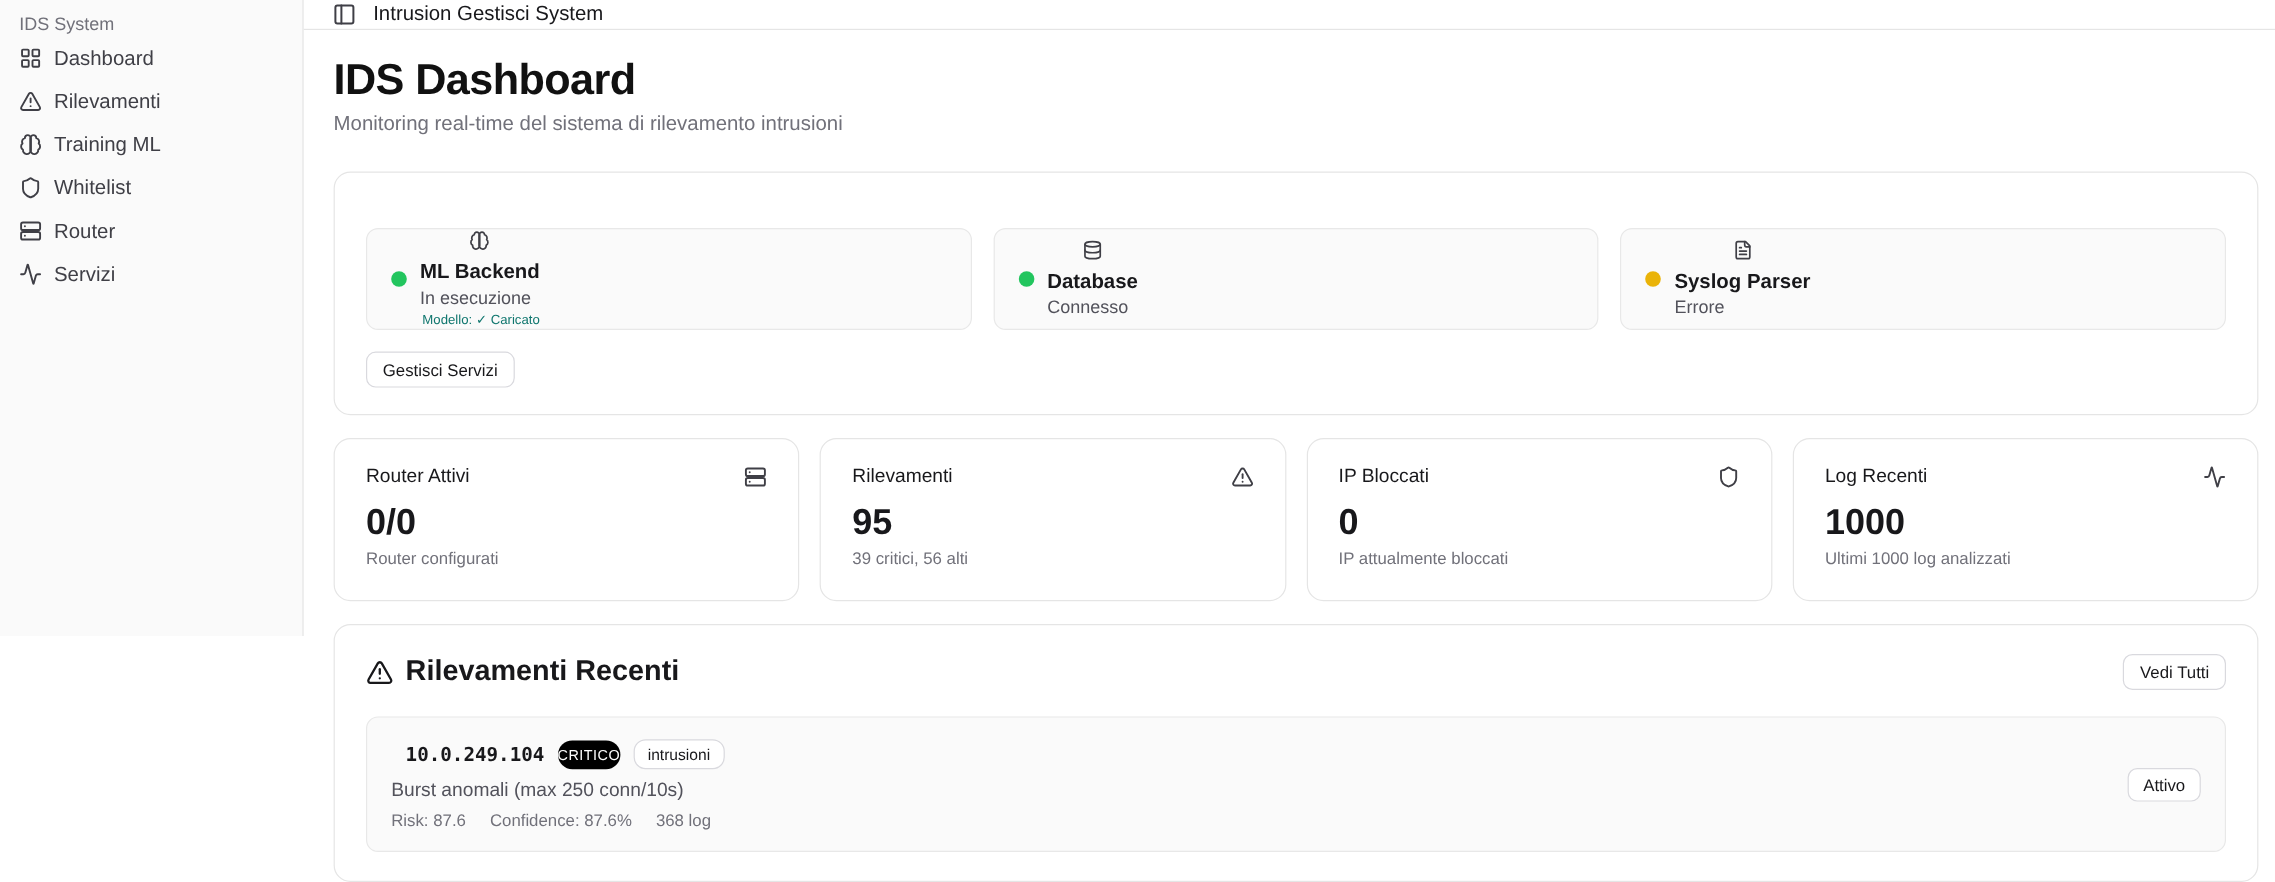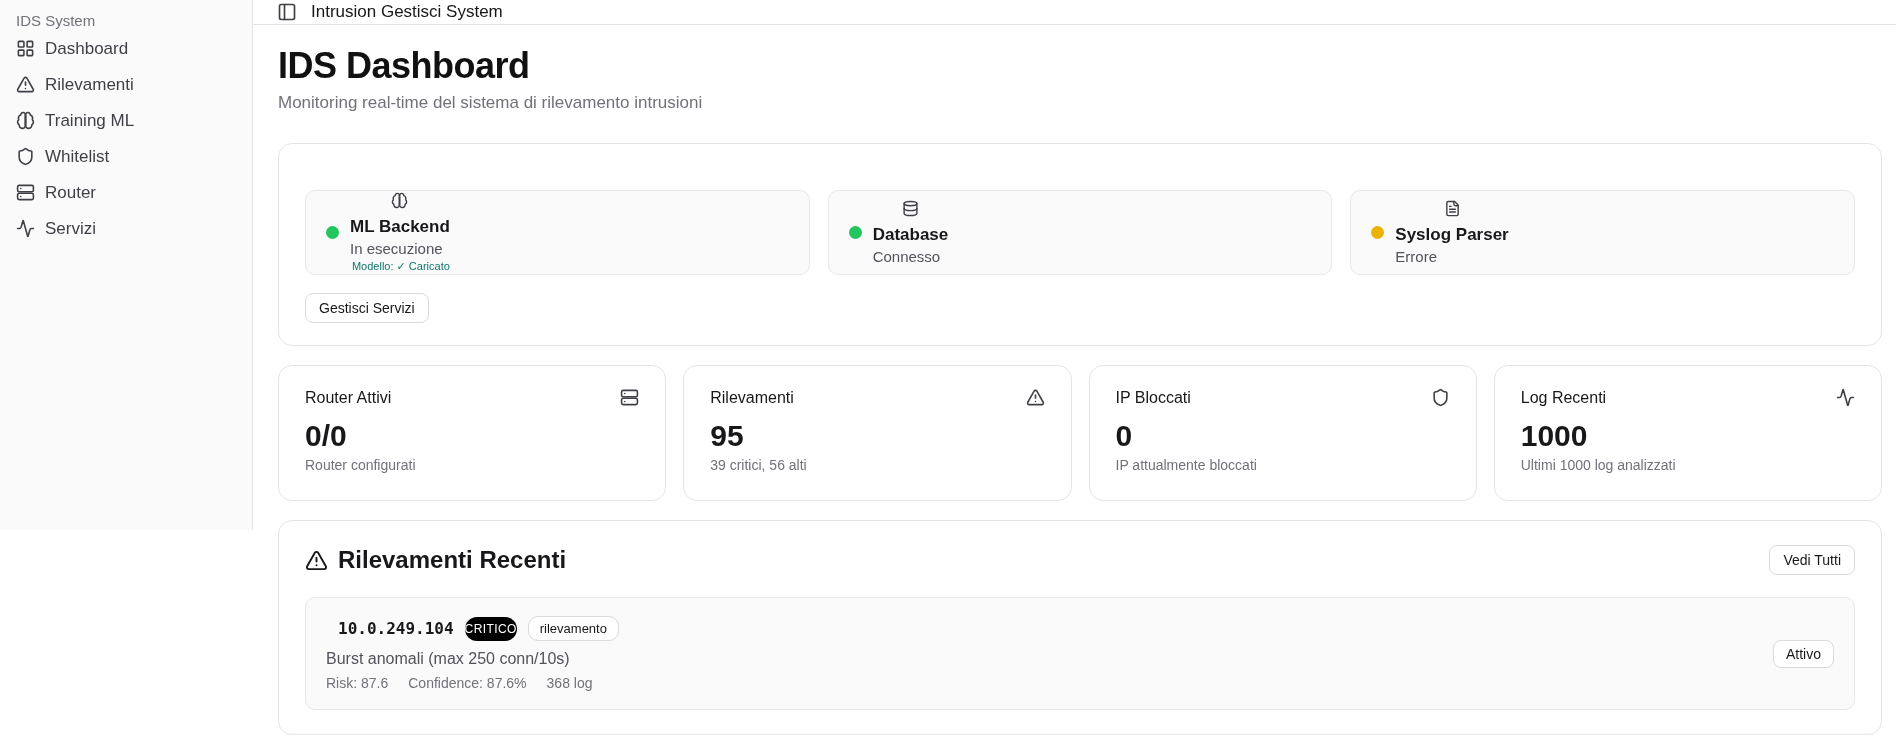--- a/index.html
+++ b/index.html
@@ -262,21 +262,21 @@
             <span class="card-head-title">Rilevamenti Recenti</span>
           </div>
           <button class="btn">Vedi Tutti</button>
         </div>
 
         <div class="det-row">
           <div>
             <div class="det-line1">
               <span class="det-ip">10.0.249.104</span>
               <span class="badge-critical">CRITICO</span>
-              <span class="badge-outline">rilevamento</span>
+              <span class="badge-outline">intrusioni</span>
             </div>
             <div class="det-desc">Burst anomali (max 250 conn/10s)</div>
             <div class="det-meta">
               <span>Risk: 87.6</span>
               <span>Confidence: 87.6%</span>
               <span>368 log</span>
             </div>
           </div>
           <span class="badge-state">Attivo</span>
         </div>

